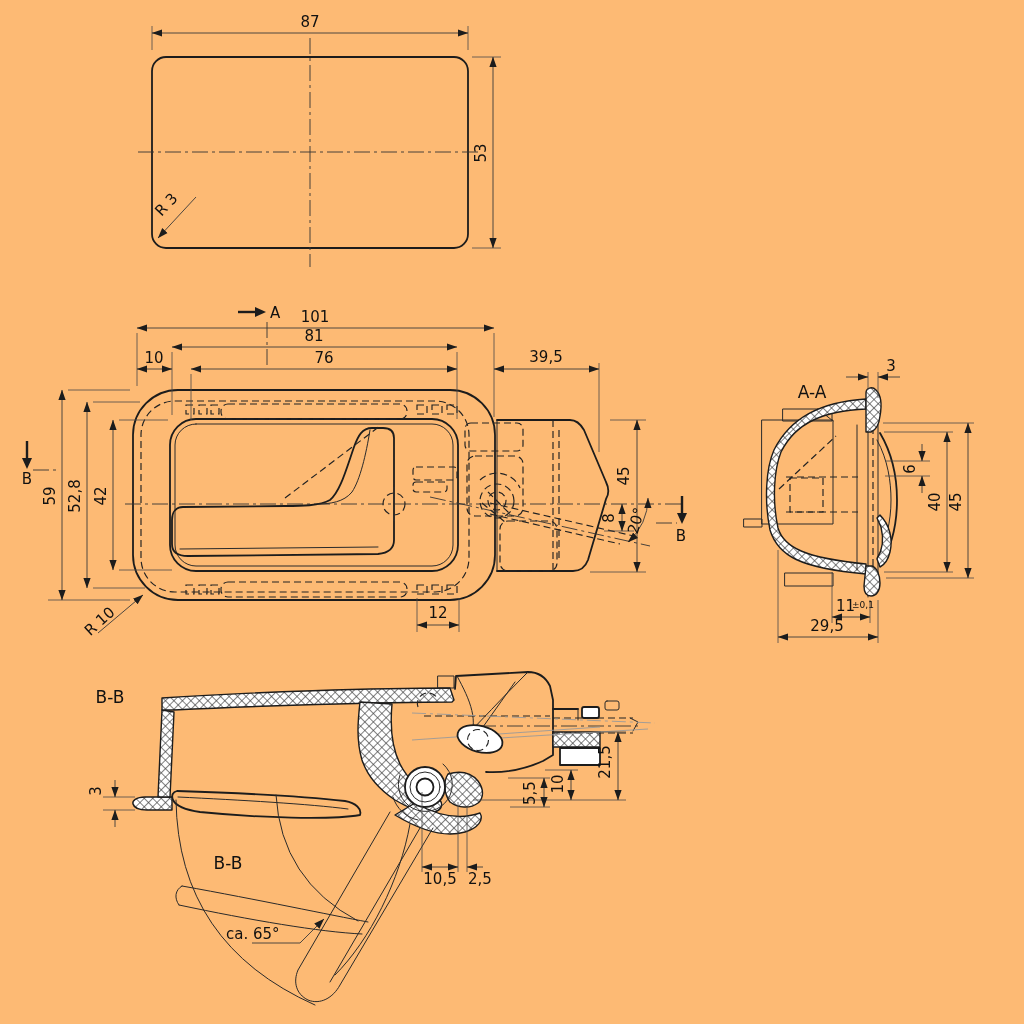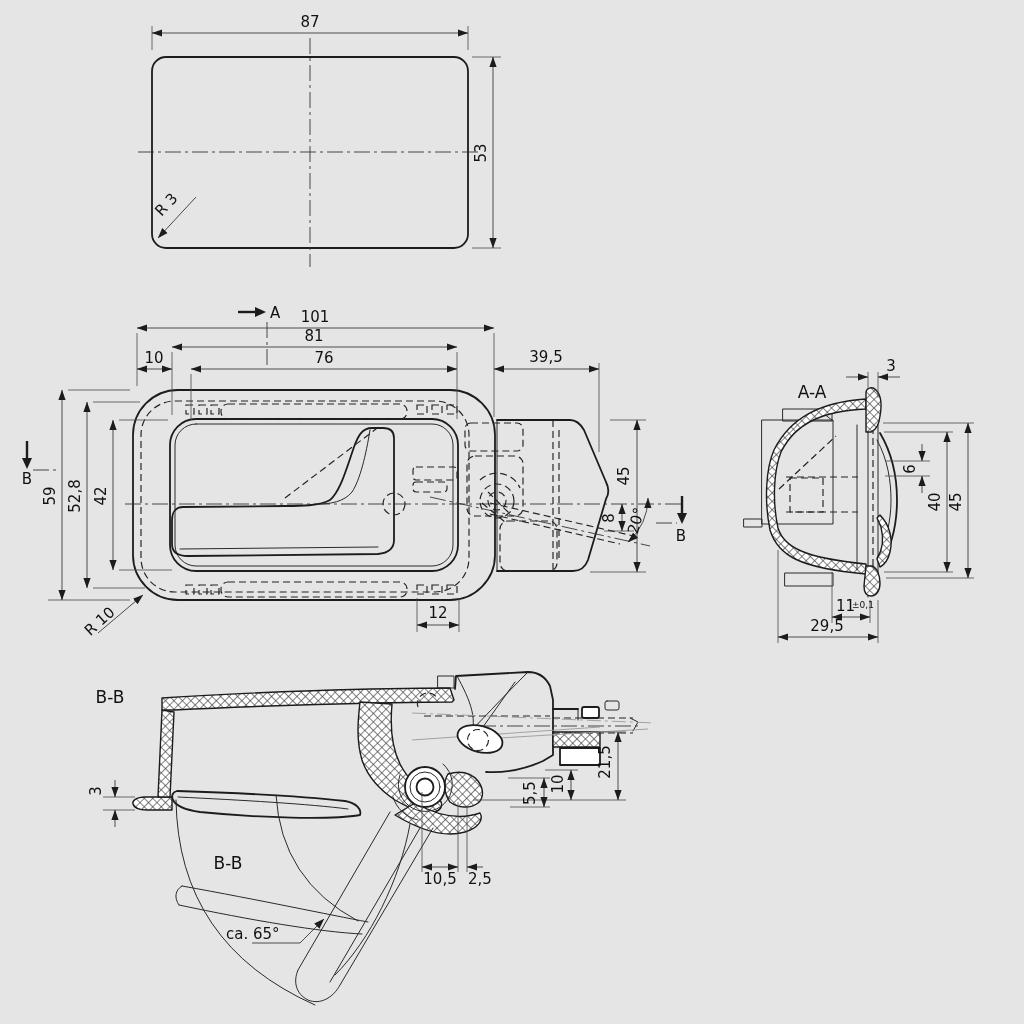--- a/index.html
+++ b/index.html
@@ -1,16 +1,16 @@
 <!DOCTYPE html>
 <html><head>
 <meta charset="utf-8">
 <style>
   html,body{margin:0;padding:0;background:#fff;}
-  #stage{position:relative;width:1024px;height:1024px;background:#e5e5e5;overflow:hidden;
+  #stage{position:relative;width:1024px;height:1024px;background:#fdba74;overflow:hidden;
          font-family:"DejaVu Sans", "Liberation Sans", sans-serif;}
   svg{position:absolute;left:0;top:0;}
   text{fill:#111;font-family:"DejaVu Sans","Liberation Sans",sans-serif;font-size:15px;}
   .lbl{font-size:17px;}
   .tol{font-size:9px;}
   .bold{stroke:#1c1c1c;stroke-width:1.8;fill:none;stroke-linejoin:round;stroke-linecap:round;}
   .thin{stroke:#2a2a2a;stroke-width:1;fill:none;stroke-linejoin:round;stroke-linecap:round;}
   .dim{stroke:#3a3a3a;stroke-width:0.9;fill:none;}
   .ext{stroke:#4a4a4a;stroke-width:0.8;fill:none;}
   .hid{stroke:#222;stroke-width:1.15;fill:none;stroke-dasharray:7 4;stroke-linecap:butt;}

